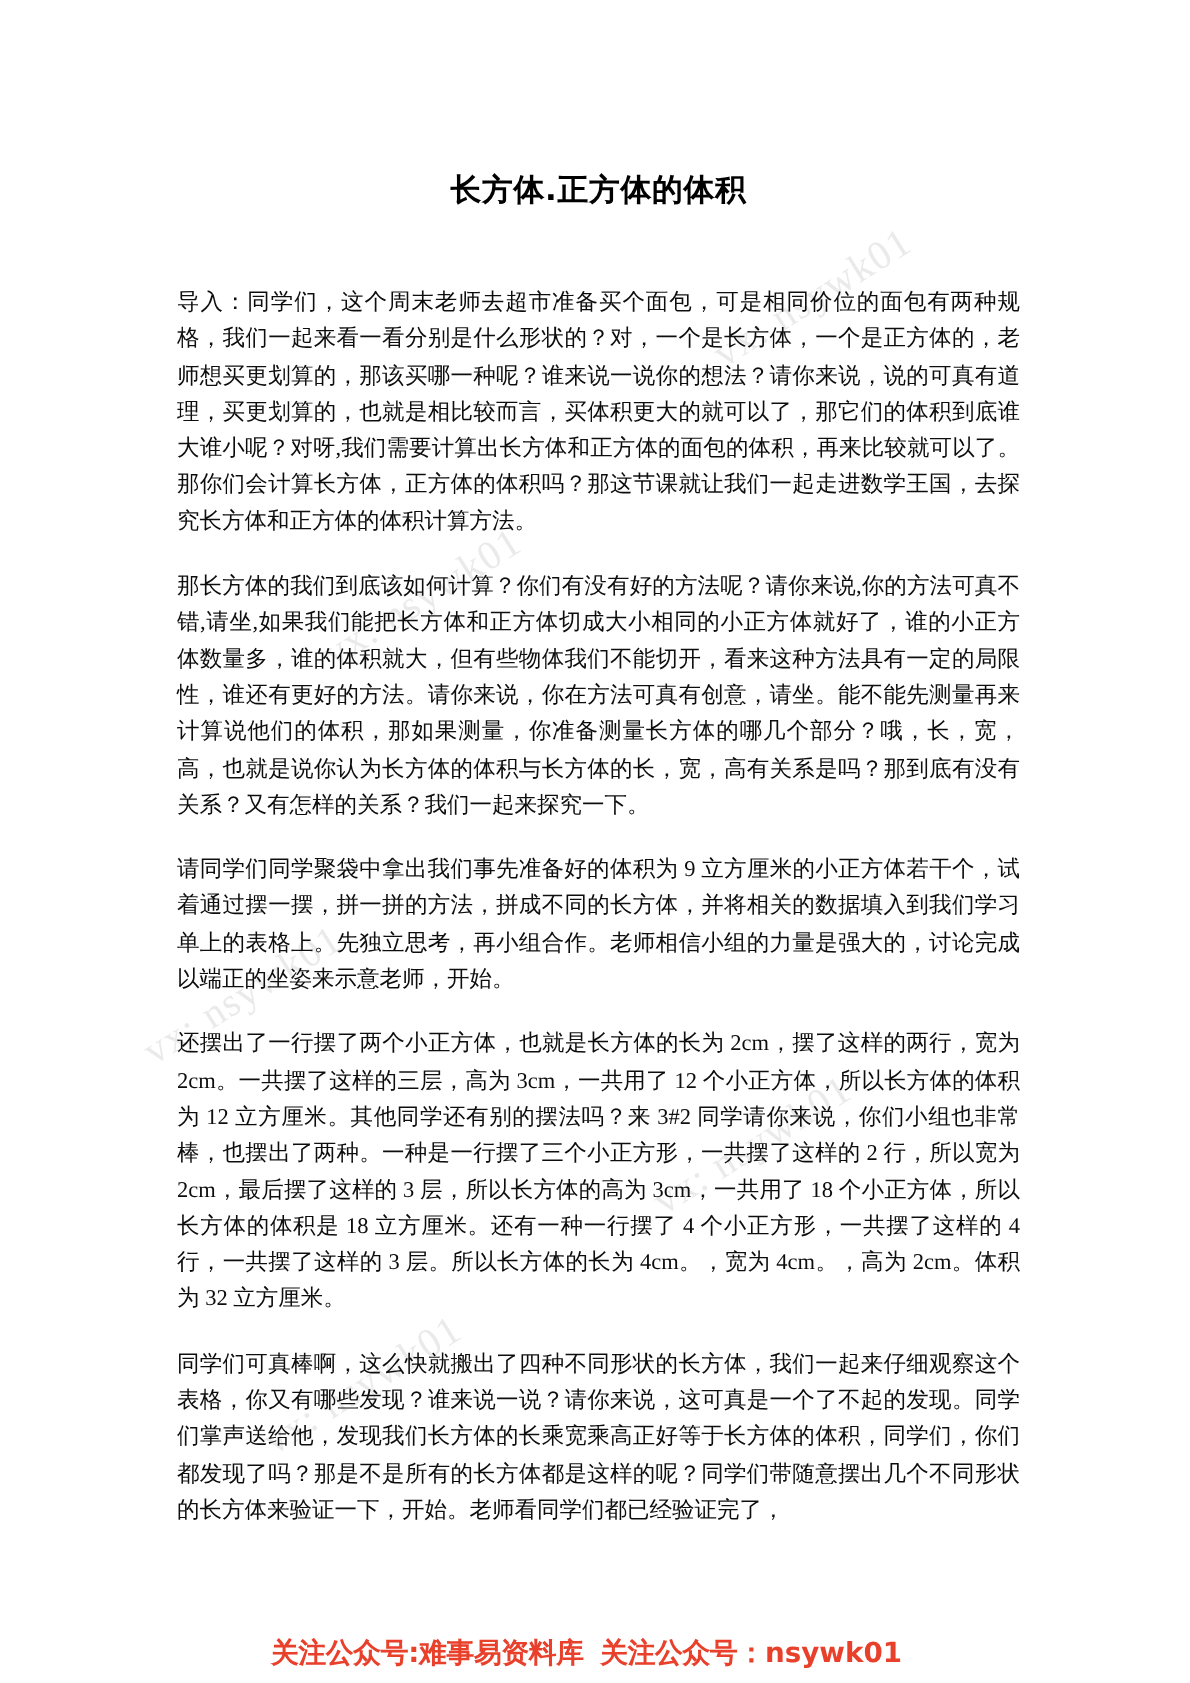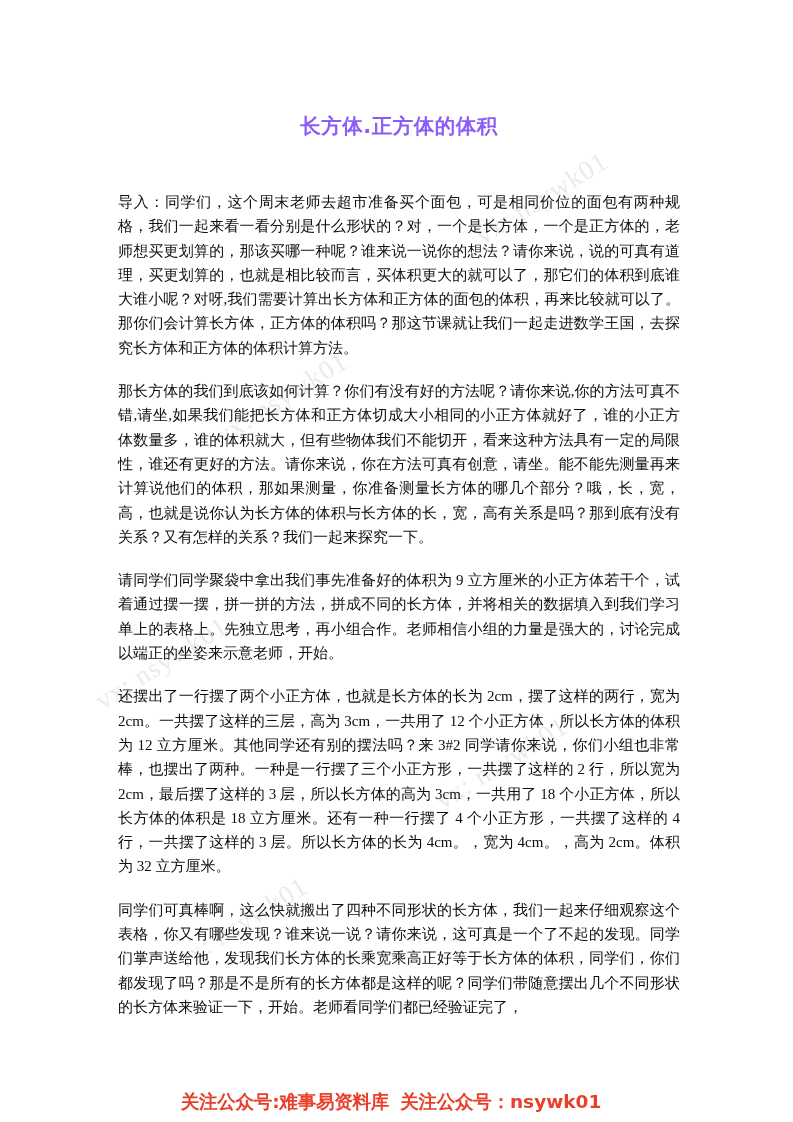--- a/index.html
+++ b/index.html
@@ -50,21 +50,21 @@
   }
 
   .doc-title {
     margin: 0;
     padding-top: 112px;
     text-align: center;
     font-family: "DejaVu Sans", "Liberation Sans", sans-serif;
     font-size: 20.5px;
     font-weight: bold;
     letter-spacing: 0.5px;
-    color: #8b5cf6;
+    color: #000000;
   }
 
   .para {
     margin: 0;
     font-size: 15px;
     line-height: 24.3px;
     text-align: justify;
     text-justify: inter-ideograph;
     color: #0d0d0d;
     word-break: break-all;

